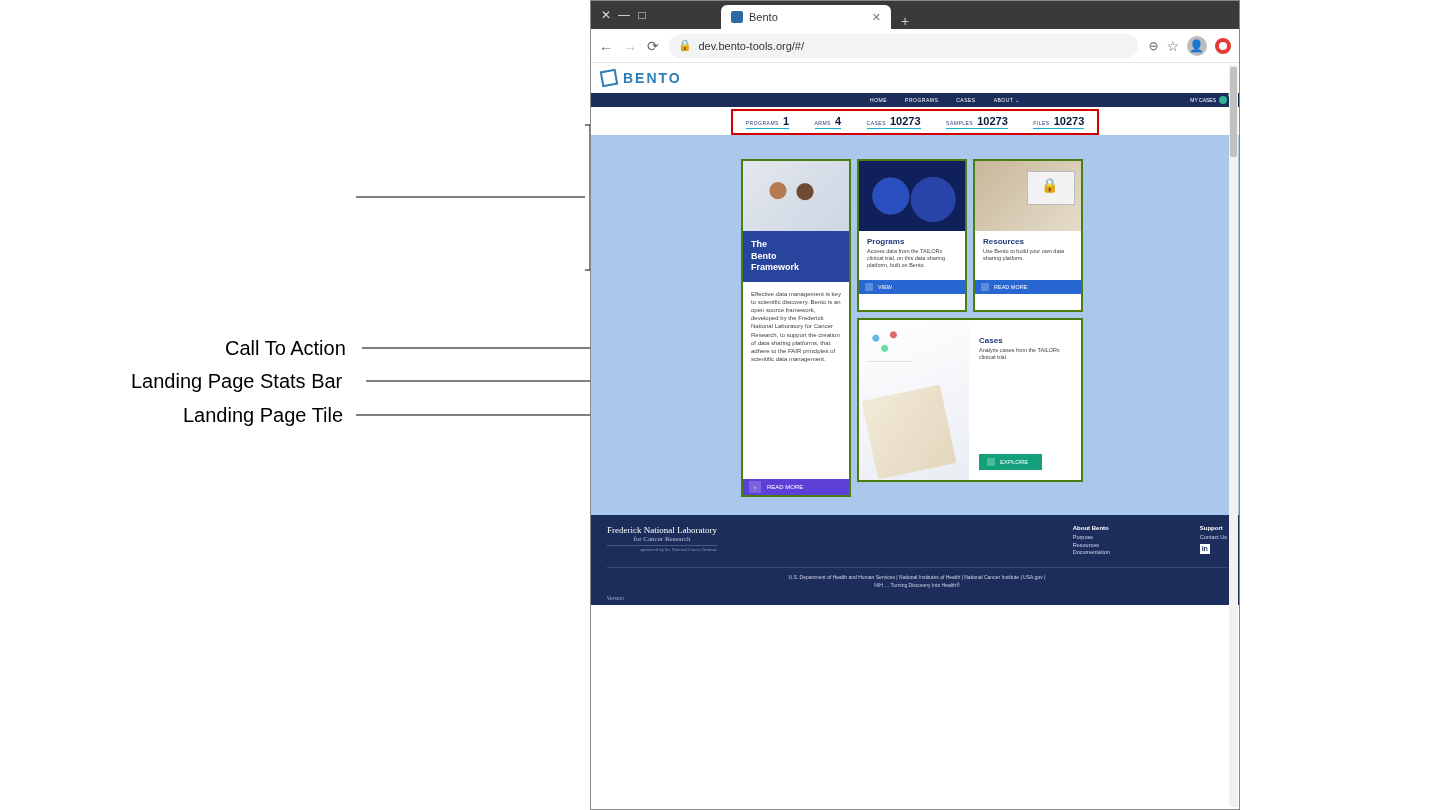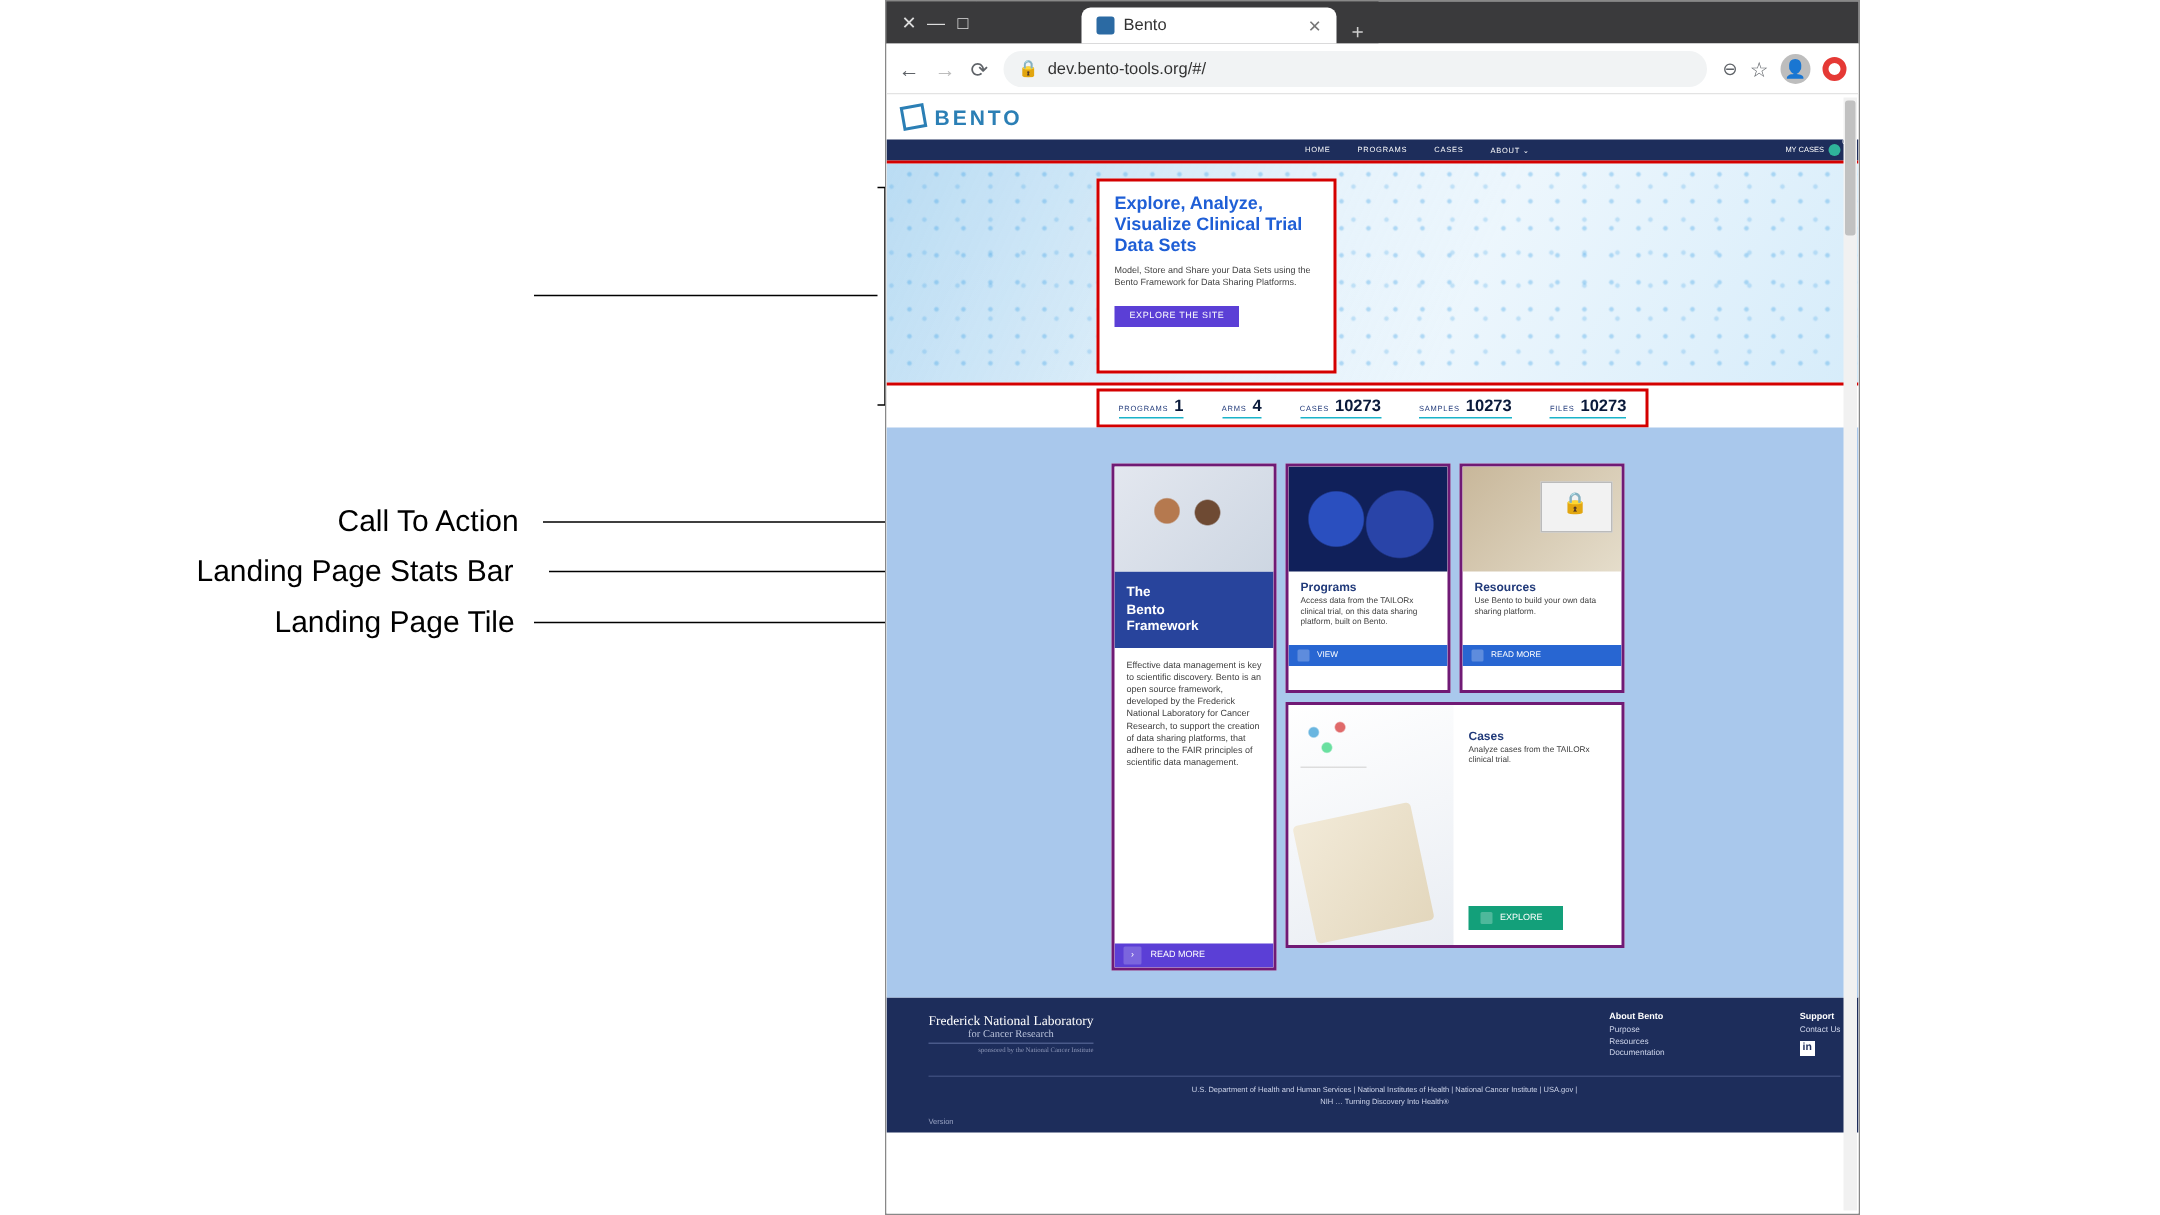--- a/index.html
+++ b/index.html
@@ -55,21 +55,21 @@
   
   .stats-wrap { border: 2px solid #d40000; margin: 2px 140px 0 140px; background: #fff; }
   .stats { display: flex; justify-content: space-around; align-items: center; height: 22px; }
   .stat { display: flex; align-items: baseline; gap: 4px; border-bottom: 1px solid #19b3c9; padding-bottom: 1px; }
   .stat-label { font-size: 5px; color: #213a7a; letter-spacing: 0.5px; }
   .stat-value { font-size: 11px; font-weight: 800; color: #0a1a3a; font-family: "Arial Black", Arial; }
 
   .body-area { background: #a9c8ec; padding: 24px 14px 16px 14px; position: relative; min-height: 380px; }
   .tiles { position: absolute; left: 150px; top: 24px; display: grid; grid-template-columns: 110px 110px 110px; grid-template-rows: auto auto; gap: 6px; }
 
-  .tile { border: 2px solid #701a75; background: #fff; overflow: hidden; font-size: 6px; color: #333; }
+  .tile { border: 2px solid #4d7c0f; background: #fff; overflow: hidden; font-size: 6px; color: #333; }
   .tile1 { grid-column: 1; grid-row: 1 / span 2; width: 110px; display: flex; flex-direction: column; height: 338px; }
   .tile2 { grid-column: 2; grid-row: 1; width: 110px; }
   .tile3 { grid-column: 3; grid-row: 1; width: 110px; }
   .tile4 { grid-column: 2 / span 2; grid-row: 2; display: flex; height: 164px; }
 
   .tile-img { width: 100%; height: 70px; background: #cfd8e6; }
   .tile1 .tile-img { background: linear-gradient(135deg,#e3e7ef,#cdd6e2); position: relative; }
   .tile1 .tile-img::after { content:""; position:absolute; inset:8px; background: radial-gradient(circle at 30% 40%, #b5794f 0 8px, transparent 9px), radial-gradient(circle at 60% 42%, #6e4a33 0 8px, transparent 9px); }
   .tile2 .tile-img { background: radial-gradient(circle at 30% 50%, #2a4fbf 0 18px, transparent 19px), radial-gradient(circle at 70% 55%, #2944a8 0 22px, transparent 23px), #10205a; }
   .tile3 .tile-img { background: linear-gradient(135deg,#c8b79a,#e5ddcb); position: relative; }
@@ -90,21 +90,21 @@
   .tile4-left::before { content:""; position:absolute; left:8px; top:8px; width:44px; height:34px; background:
       radial-gradient(circle at 20% 30%, #6ab6e0 0 3px, transparent 4px),
       radial-gradient(circle at 60% 20%, #e06a6a 0 3px, transparent 4px),
       radial-gradient(circle at 40% 60%, #6ae0a0 0 3px, transparent 4px),
       linear-gradient(#ddd,#ddd) 0 100%/100% 1px no-repeat; }
   .tile4-left::after { content:""; position:absolute; left:10px; bottom:8px; width:80px; height:80px; background: linear-gradient(135deg,#f2ead8,#e3d7bd); transform: rotate(-12deg); border-radius: 3px; }
   .tile4-right { flex: 1; padding: 10px; position: relative; }
   .tile4-btn { position: absolute; bottom: 10px; left: 10px; background: #13a07a; color: #fff; font-size: 6px; padding: 4px 14px 4px 8px; cursor: pointer; display: flex; align-items: center; gap: 5px; }
 
   
-  .footer { background: #1d2d5b; color: #fff; font-size: 6px; padding: 10px 12px 4px 28px; }
+  .footer { background: #1d2d5b; color: #fff; font-size: 6px; padding: 10px 12px 4px 16px; }
   .footer-top { display: flex; justify-content: space-between; border-bottom: 1px solid #3a4a7a; padding-bottom: 10px; }
   .fred { font-family: Georgia, serif; }
   .fred-l1 { font-size: 9px; }
   .fred-l2 { font-size: 7px; color: #b9c2da; text-align: center; }
   .fred-l3 { font-size: 4.5px; color: #8a94b6; text-align: right; border-top: 1px solid #4a5a8a; margin-top: 2px; padding-top: 1px;}
   .foot-col h5 { font-size: 6px; font-weight: 700; margin-bottom: 3px; }
   .foot-col div { font-size: 5.5px; color: #cdd4ea; line-height: 1.4; cursor: pointer; }
   .footer-legal { text-align: center; font-size: 5px; color: #cdd4ea; padding: 6px 0; line-height: 1.5; }
   .version { font-size: 5px; color: #9aa4c4; }
 
@@ -182,28 +182,20 @@
         <span class="nav-link">PROGRAMS</span>
         <span class="nav-link">CASES</span>
         <span class="nav-link">ABOUT ⌄</span>
       </div>
       <div class="my-cases">
         <span>MY CASES</span>
         <span class="badge"></span>
       </div>
     </div>
 
-    <div class="hero">
-      <div class="hero-mesh"></div>
-      <div class="cta-box">
-        <div class="cta-title">Explore, Analyze, Visualize Clinical Trial Data Sets</div>
-        <div class="cta-desc">Model, Store and Share your Data Sets using the Bento Framework for Data Sharing Platforms.</div>
-        <div class="cta-btn">EXPLORE THE SITE</div>
-      </div>
-    </div>
 
     <div class="stats-wrap">
       <div class="stats">
         <div class="stat">
             <span class="stat-label">PROGRAMS</span>
             <span class="stat-value">1</span>
           </div>
         <div class="stat">
             <span class="stat-label">ARMS</span>
             <span class="stat-value">4</span>

